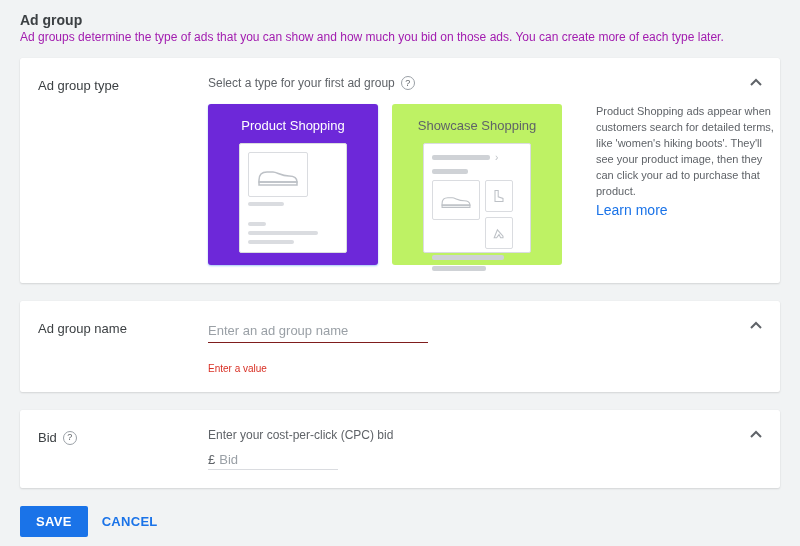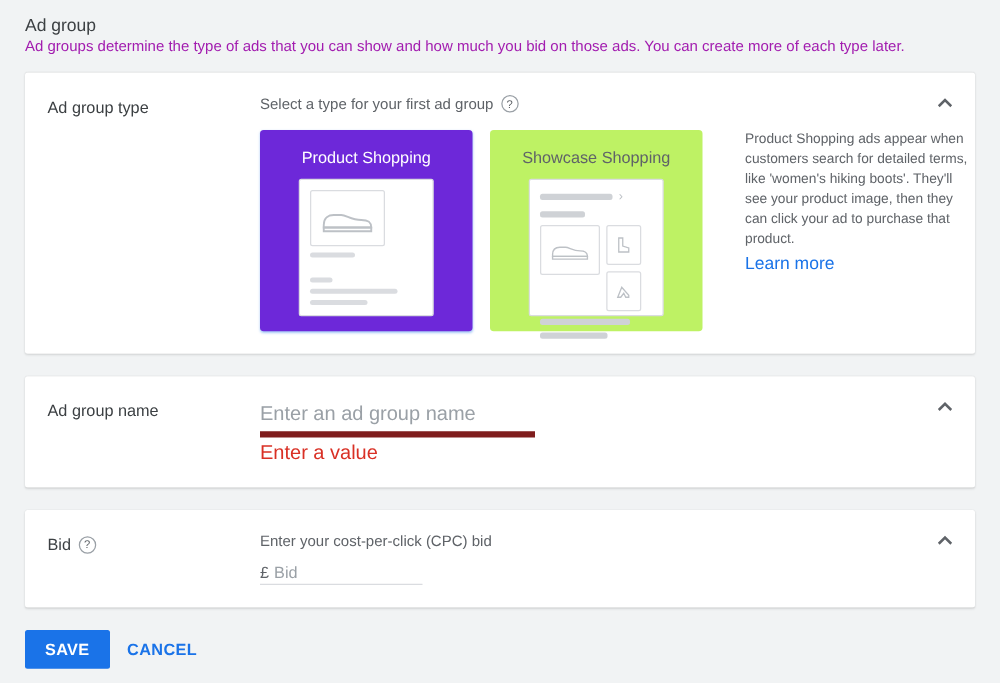--- a/index.html
+++ b/index.html
@@ -5,21 +5,21 @@
   * { box-sizing: border-box; margin: 0; padding: 0; }
   body {
     font-family: Arial, "Helvetica Neue", sans-serif;
     background: #f1f3f4;
     color: #3c4043;
     font-size: 13px;
     width: 800px;
     height: 546px;
     padding: 12px 20px 16px 20px;
   }
-  .page-title { font-size: 14px; color: #3c4043; margin-bottom: 2px; }
+  .page-title { font-size: 14px; color: #3c4043; margin-bottom: 2px; font-weight: bold; }
   .page-subtitle { font-size: 12px; color: #a21caf; margin-bottom: 14px; }
 
   .card {
     background: #fff;
     border-radius: 2px;
     box-shadow: 0 1px 2px rgba(0,0,0,0.12), 0 0 1px rgba(0,0,0,0.08);
     padding: 18px 18px 18px 18px;
     margin-bottom: 18px;
     position: relative;
   }
@@ -75,29 +75,29 @@
   .sc-grid { display:flex; gap:5px; }
   .sc-cell { width:28px; height:32px; border:1px solid #dadce0; border-radius:2px; display:flex; align-items:center; justify-content:center; }
   .sc-big { width:48px; height:40px; }
 
   .info-col { width: 180px; font-size: 11px; color: #5f6368; line-height: 1.45; }
   .info-col a { color: #1a73e8; text-decoration: none; font-size: 14px; }
 
   
   .text-input {
     border: none;
-    border-bottom: 5px solid #7f1d1d;
-    font-size: 16px;
+    border-bottom: 1px solid #7f1d1d;
+    font-size: 13px;
     padding: 4px 0;
     width: 220px;
     outline: none;
     color: #404040;
   }
   .text-input::placeholder { color: #9aa0a6; }
-  .input-err { color: #d93025; font-size: 16px; margin-top: 4px; }
+  .input-err { color: #d93025; font-size: 10px; margin-top: 20px; }
 
   .bid-instr { font-size: 12px; color: #5f6368; margin-bottom: 8px; }
   .bid-line { display:flex; align-items:center; gap:4px; border-bottom:1px solid #dadce0; width:130px; padding:2px 0; }
   .bid-line span { color:#5f6368; font-size:13px; }
   .bid-input { border:none; outline:none; font-size:13px; width:90px; color:#3c4043; }
   .bid-input::placeholder { color:#9aa0a6; }
 
   .actions { display:flex; align-items:center; gap:14px; margin-top:4px; }
   .btn-save {
     background:#1a73e8; color:#fff; border:none; padding:8px 16px;

